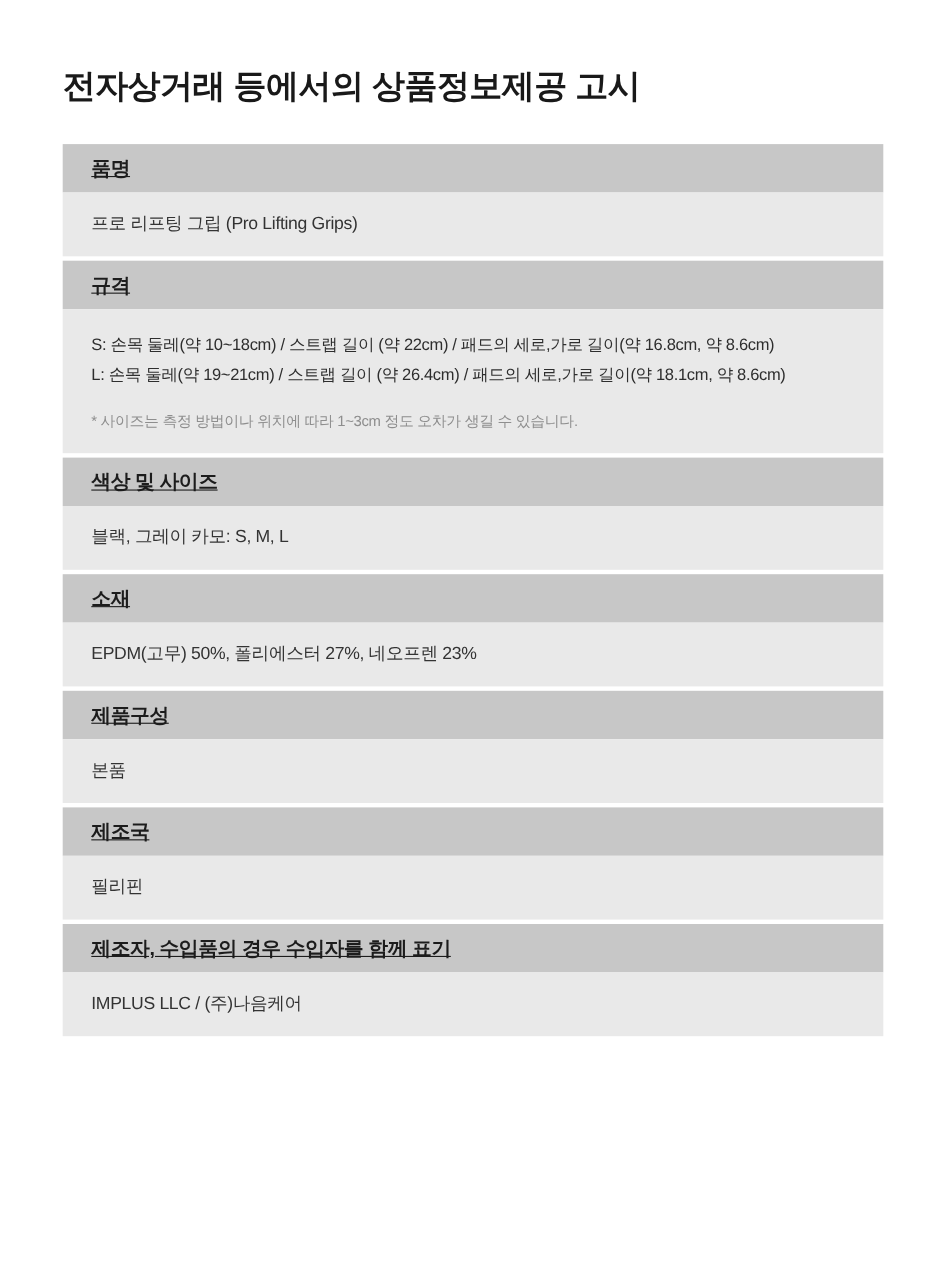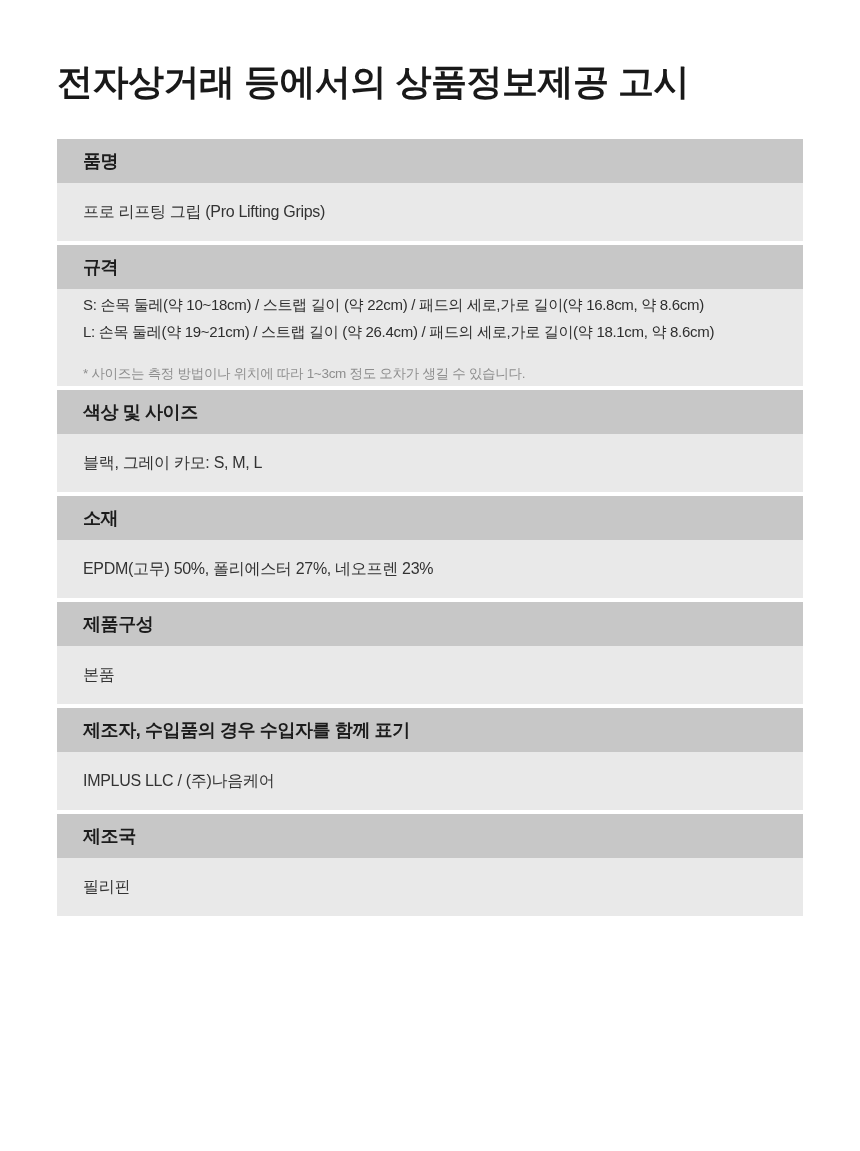--- a/index.html
+++ b/index.html
@@ -8,21 +8,21 @@
     width: 860px;
     height: 1151px;
     font-family: "Liberation Sans", "DejaVu Sans", sans-serif;
     color: #222;
     overflow: hidden;
   }
   .page {
     padding: 58px 57px 0 57px;
   }
   .title {
-    font-size: 36px;
+    font-size: 30px;
     font-weight: bold;
     color: #191919;
     letter-spacing: -0.5px;
     margin-bottom: 32px;
   }
   .info-table {
     width: 746px;
   }
   .section {
     margin-bottom: 4px;
@@ -30,25 +30,26 @@
   .sec-header {
     background: #c7c7c7;
     min-height: 42px;
     padding: 10px 26px;
     display: flex;
     align-items: center;
     font-size: 18px;
     font-weight: bold;
     color: #1c1c1c;
     letter-spacing: -0.4px;
+    text-decoration: underline;
   }
   .sec-content {
     background: #e9e9e9;
     min-height: 58px;
-    padding: 2px 26px;
+    padding: 19px 26px;
     display: flex;
     flex-direction: column;
     justify-content: center;
     font-size: 16px;
     color: #333;
     letter-spacing: -0.3px;
     line-height: 20px;
   }
   .spec-line {
     font-size: 15px;
@@ -115,30 +116,30 @@
         <span>제품구성</span>
       </div>
       <div class="sec-content">
         <span>본품</span>
       </div>
     </section>
 
 
     <section class="section">
       <div class="sec-header">
+        <span>제조국</span>
+      </div>
+      <div class="sec-content">
+        <span>필리핀</span>
+      </div>
+    </section>
+
+    <section class="section">
+      <div class="sec-header">
         <span>제조자, 수입품의 경우 수입자를 함께 표기</span>
       </div>
       <div class="sec-content">
         <span>IMPLUS LLC / (주)나음케어</span>
       </div>
     </section>
 
-    <section class="section">
-      <div class="sec-header">
-        <span>제조국</span>
-      </div>
-      <div class="sec-content">
-        <span>필리핀</span>
-      </div>
-    </section>
-
   </div>
 </div>
 
 </body></html>

